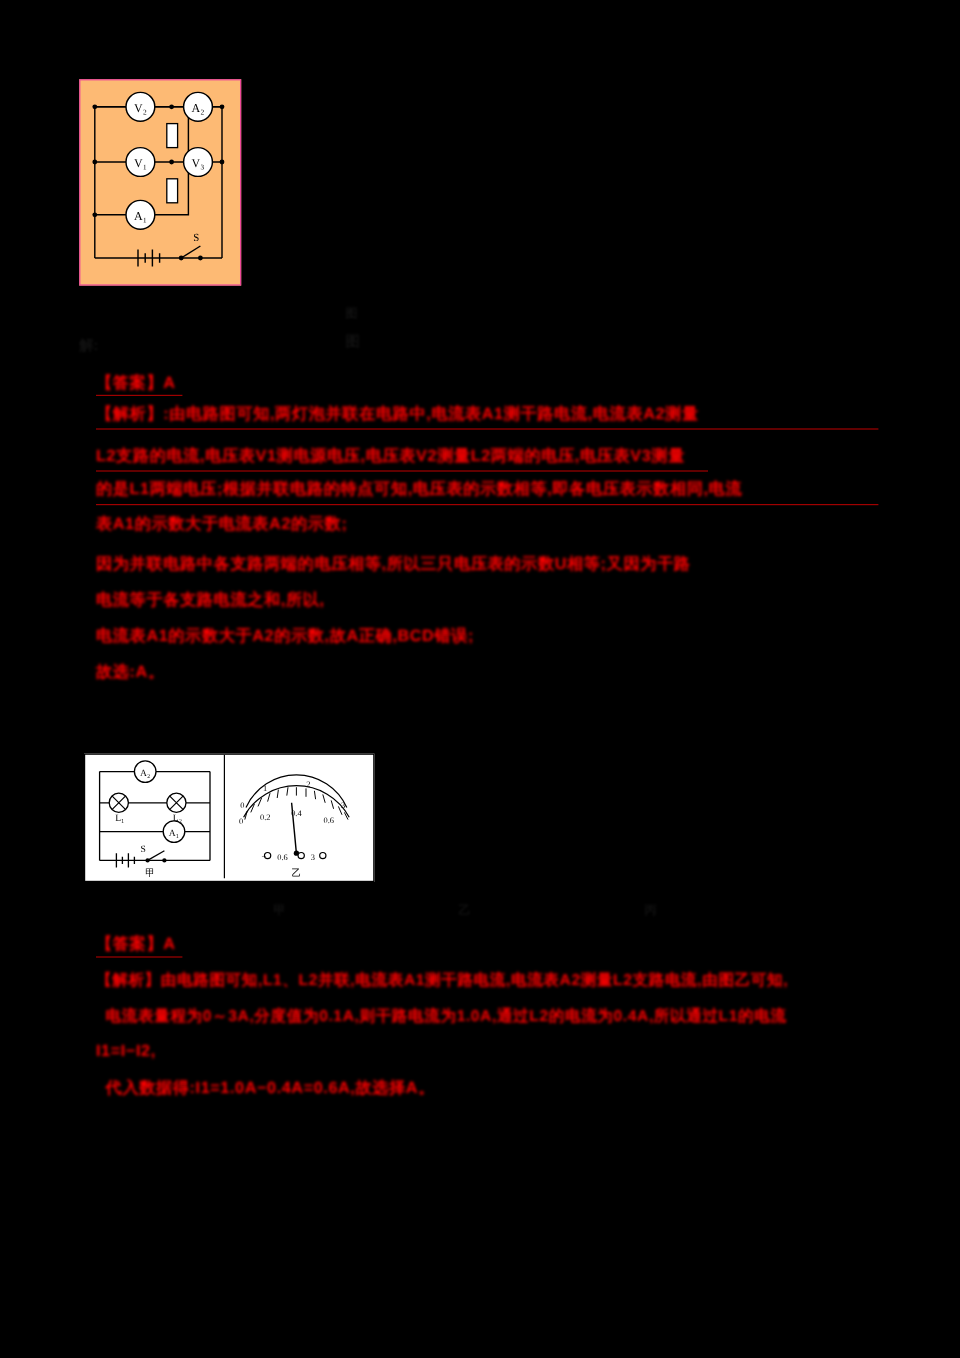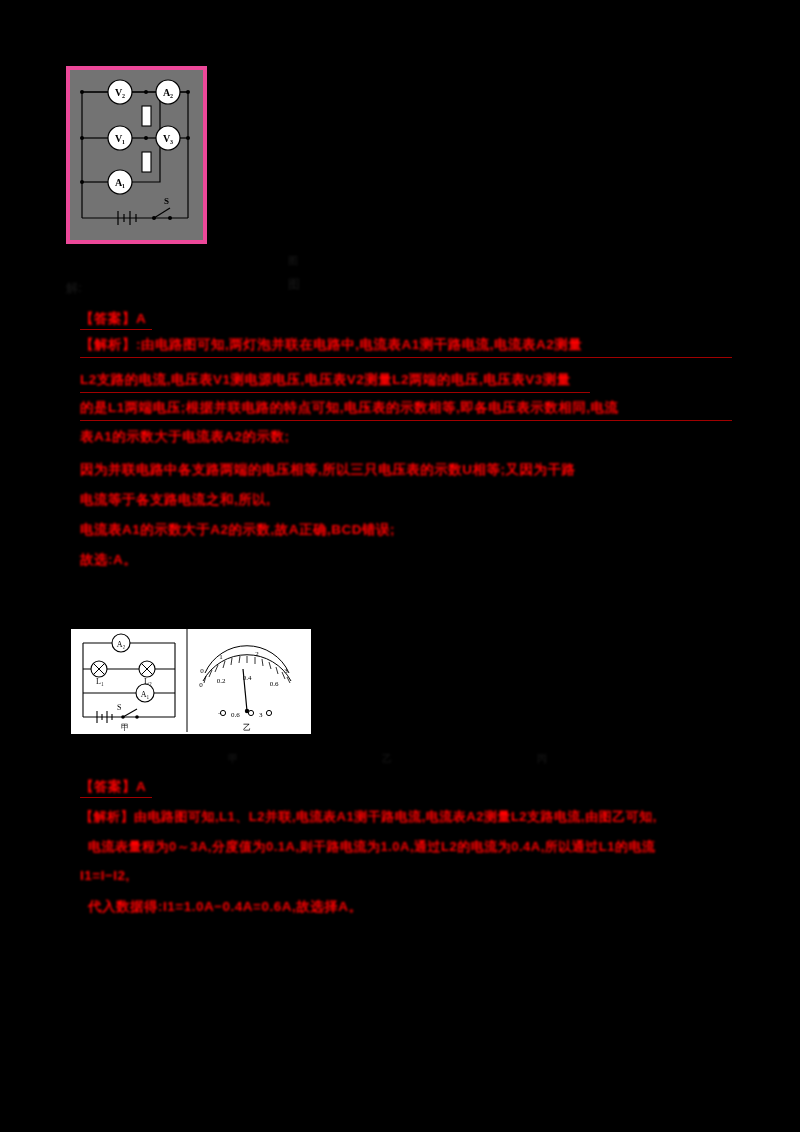--- a/index.html
+++ b/index.html
@@ -22,23 +22,22 @@
     background: #000000;
   }
 
   
   .fig1 {
     position: absolute;
     left: 66px;
     top: 66px;
     width: 133px;
     height: 170px;
-    background: #737373;
-    border: 4px solid #ec4899;
-    font-weight: bold;
+    background: #fdba74;
+    border: 1px solid #ec4899;
   }
   .fig1 svg { display: block; }
 
   
   .fig2 {
     position: absolute;
     left: 70px;
     top: 628px;
     width: 240px;
     height: 105px;

